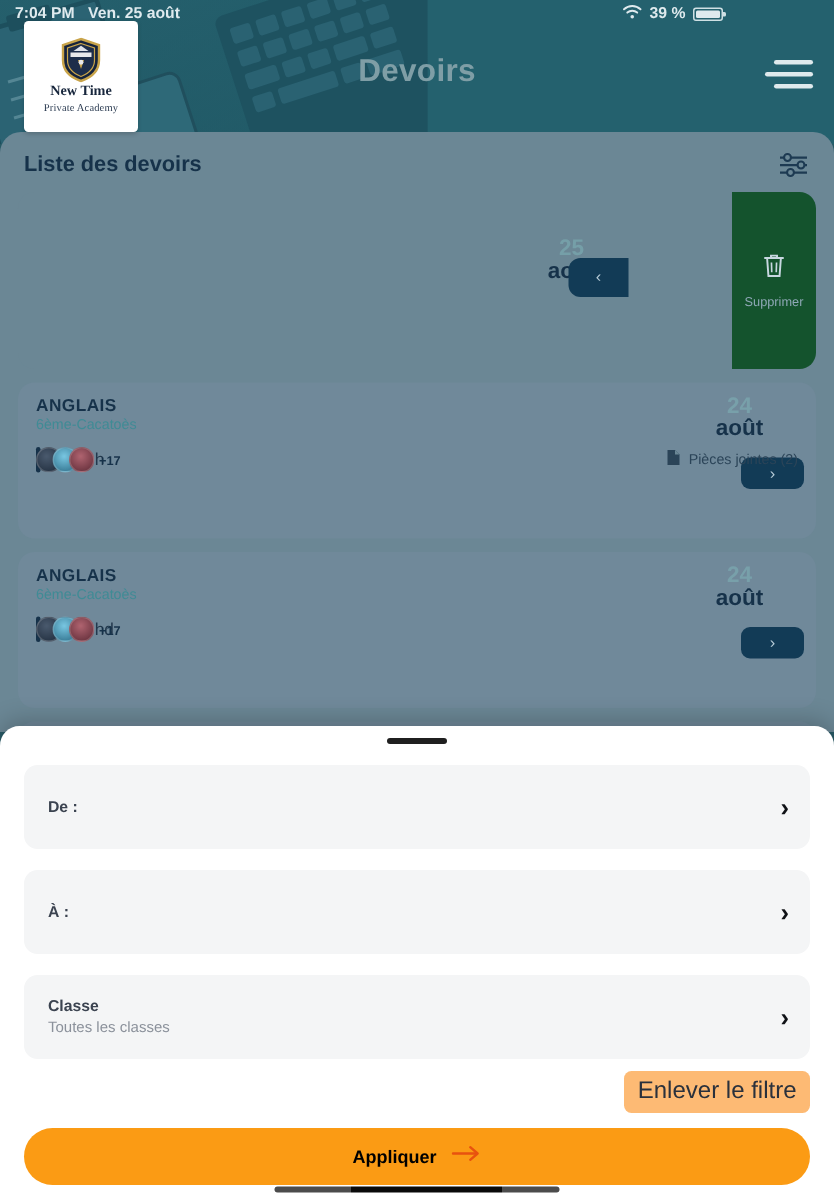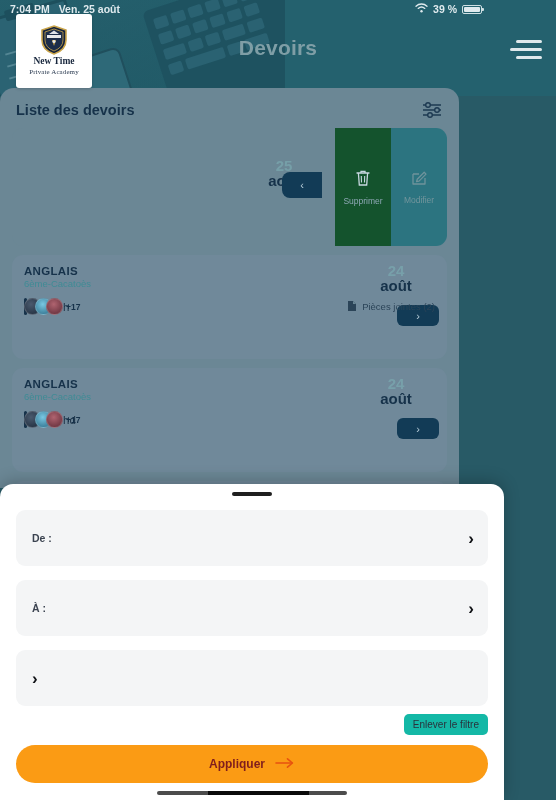--- a/index.html
+++ b/index.html
@@ -108,21 +108,21 @@
     position: relative; padding: 1px;
   }
   .batt::after {
     content: ""; position: absolute; right: -3px; top: 2.5px;
     width: 2px; height: 3px; background: #cfe0e4; border-radius: 0 1px 1px 0;
   }
   .batt i { display: block; height: 100%; width: 100%; background: #dfeaee; border-radius: 1px; }
 
   
   .panel {
-    position: absolute; left: 0; top: 88px; width: 459px; height: 400px;
+    position: absolute; left: 0; top: 88px; width: 556px; height: 400px;
     background: #6b8795;
     border-radius: 14px 14px 0 0;
   }
   .panel-head {
     height: 36px; display: flex; align-items: center; justify-content: space-between;
     padding: 0 16px; margin-top: 4px;
   }
   .panel-title { font-size: 14.5px; font-weight: 700; color: #16324a; }
   .filter-icon { width: 22px; height: 22px; cursor: pointer; }
 
@@ -186,50 +186,50 @@
     border-radius: 8px 0 0 8px;
     display: flex; align-items: center; justify-content: center;
     color: #b7ccd8; font-size: 11px; cursor: pointer;
   }
   .swiped-date {
     position: absolute; right: 128px; top: 30px; text-align: center; width: 70px;
   }
 
   
   .sheet {
-    position: absolute; left: 0; bottom: 0; width: 504px; height: 316px;
+    position: absolute; left: 0; bottom: 0; width: 556px; height: 316px;
     background: #ffffff; border-radius: 13px 13px 0 0;
     box-shadow: 0 -3px 16px rgba(0,0,0,.22);
     z-index: 10;
     padding: 0 16px;
   }
   .grabber {
     width: 40px; height: 4px; background: #1f1f1f; border-radius: 2px;
     margin: 8px auto 0 auto; cursor: pointer;
   }
   .frow {
     background: #f4f5f6; border-radius: 9px;
     height: 56px; margin-top: 14px;
     display: flex; align-items: center; justify-content: space-between;
     padding: 0 14px 0 16px; cursor: pointer;
   }
   .frow-lab { font-size: 10.5px; font-weight: 700; color: #3b4350; }
   .frow-val { font-size: 10px; color: #8b919b; margin-top: 3px; }
   .chev { font-size: 17px; color: #0f1115; font-weight: 700; line-height: 1; }
   .clear-wrap { display: flex; justify-content: flex-end; margin-top: 8px; }
   .clear-btn {
-    background: #14b8a6; border-radius: 5px; padding: 5px 9px;
-    font-size: 10px; color: #2a313c; cursor: pointer;
+    background: #fdba74; border-radius: 5px; padding: 5px 9px;
+    font-size: 16px; color: #2a313c; cursor: pointer;
   }
   .apply {
     margin-top: 10px; height: 38px; background: #fb9b14; border-radius: 19px;
     display: flex; align-items: center; justify-content: center; gap: 10px;
     cursor: pointer;
   }
-  .apply-lab { font-size: 12px; font-weight: 700; color: #7f1d1d; }
+  .apply-lab { font-size: 12px; font-weight: 700; color: #000000; }
   .home-ind {
     position: absolute; left: 50%; transform: translateX(-50%); bottom: 5px;
     width: 190px; height: 4px; border-radius: 2px;
     background: linear-gradient(90deg, #4c4c4c 0%, #4c4c4c 27%, #0a0a0a 27%, #0a0a0a 80%, #4c4c4c 80%);
   }
 </style>
 </head>
 <body>
 
 <div id="app">
@@ -345,30 +345,20 @@
               <svg width="16" height="18" viewBox="0 0 16 18">
                 <path d="M2 4 H14" stroke="#c8d7e0" stroke-width="1.3" stroke-linecap="round"></path>
                 <path d="M6 4 V2.4 H10 V4" stroke="#c8d7e0" stroke-width="1.3" fill="none"></path>
                 <path d="M3.4 4 L4.3 16 H11.7 L12.6 4" stroke="#c8d7e0" stroke-width="1.3" fill="none"></path>
                 <line x1="6.3" y1="7" x2="6.5" y2="13.5" stroke="#c8d7e0" stroke-width="1.1"></line>
                 <line x1="9.7" y1="7" x2="9.5" y2="13.5" stroke="#c8d7e0" stroke-width="1.1"></line>
               </svg>
             </span>
             <span class="sw-label">Supprimer</span>
           </div>
-          <div class="sw-btn sw-edit">
-            <span>
-              <svg width="17" height="17" viewBox="0 0 17 17">
-                <path d="M2 5 V15 H14 V9" stroke="#6f939b" stroke-width="1.3" fill="none" stroke-linejoin="round"></path>
-                <path d="M2 5 H8" stroke="#6f939b" stroke-width="1.3" fill="none"></path>
-                <path d="M6.2 10.3 L13.2 3.3 L15 5.1 L8 12.1 L5.6 12.7 Z" stroke="#6f939b" stroke-width="1.3" fill="none" stroke-linejoin="round"></path>
-              </svg>
-            </span>
-            <span class="sw-label-edit">Modifier</span>
-          </div>
         </div>
       </div>
 
       <div class="card">
         <div class="card-inner">
           <div class="c-subject">ANGLAIS</div>
           <div class="c-class">6ème-Cacatoès</div>
           <div class="c-titlerow">
             <div class="c-bar"></div>
             <div class="c-title">HD Dh</div>
@@ -442,20 +432,24 @@
     </div>
 
     <div class="frow">
       <div>
         <div class="frow-lab">À :</div>
       </div>
       <div class="chev">›</div>
     </div>
 
     <div class="frow">
+      <div>
+        <div class="frow-lab">Classe</div>
+        <div class="frow-val">Toutes les classes</div>
+      </div>
       <div class="chev">›</div>
     </div>
 
     <div class="clear-wrap">
       <div class="clear-btn">Enlever le filtre</div>
     </div>
 
     <div class="apply">
       <span class="apply-lab">Appliquer</span>
       <span>

